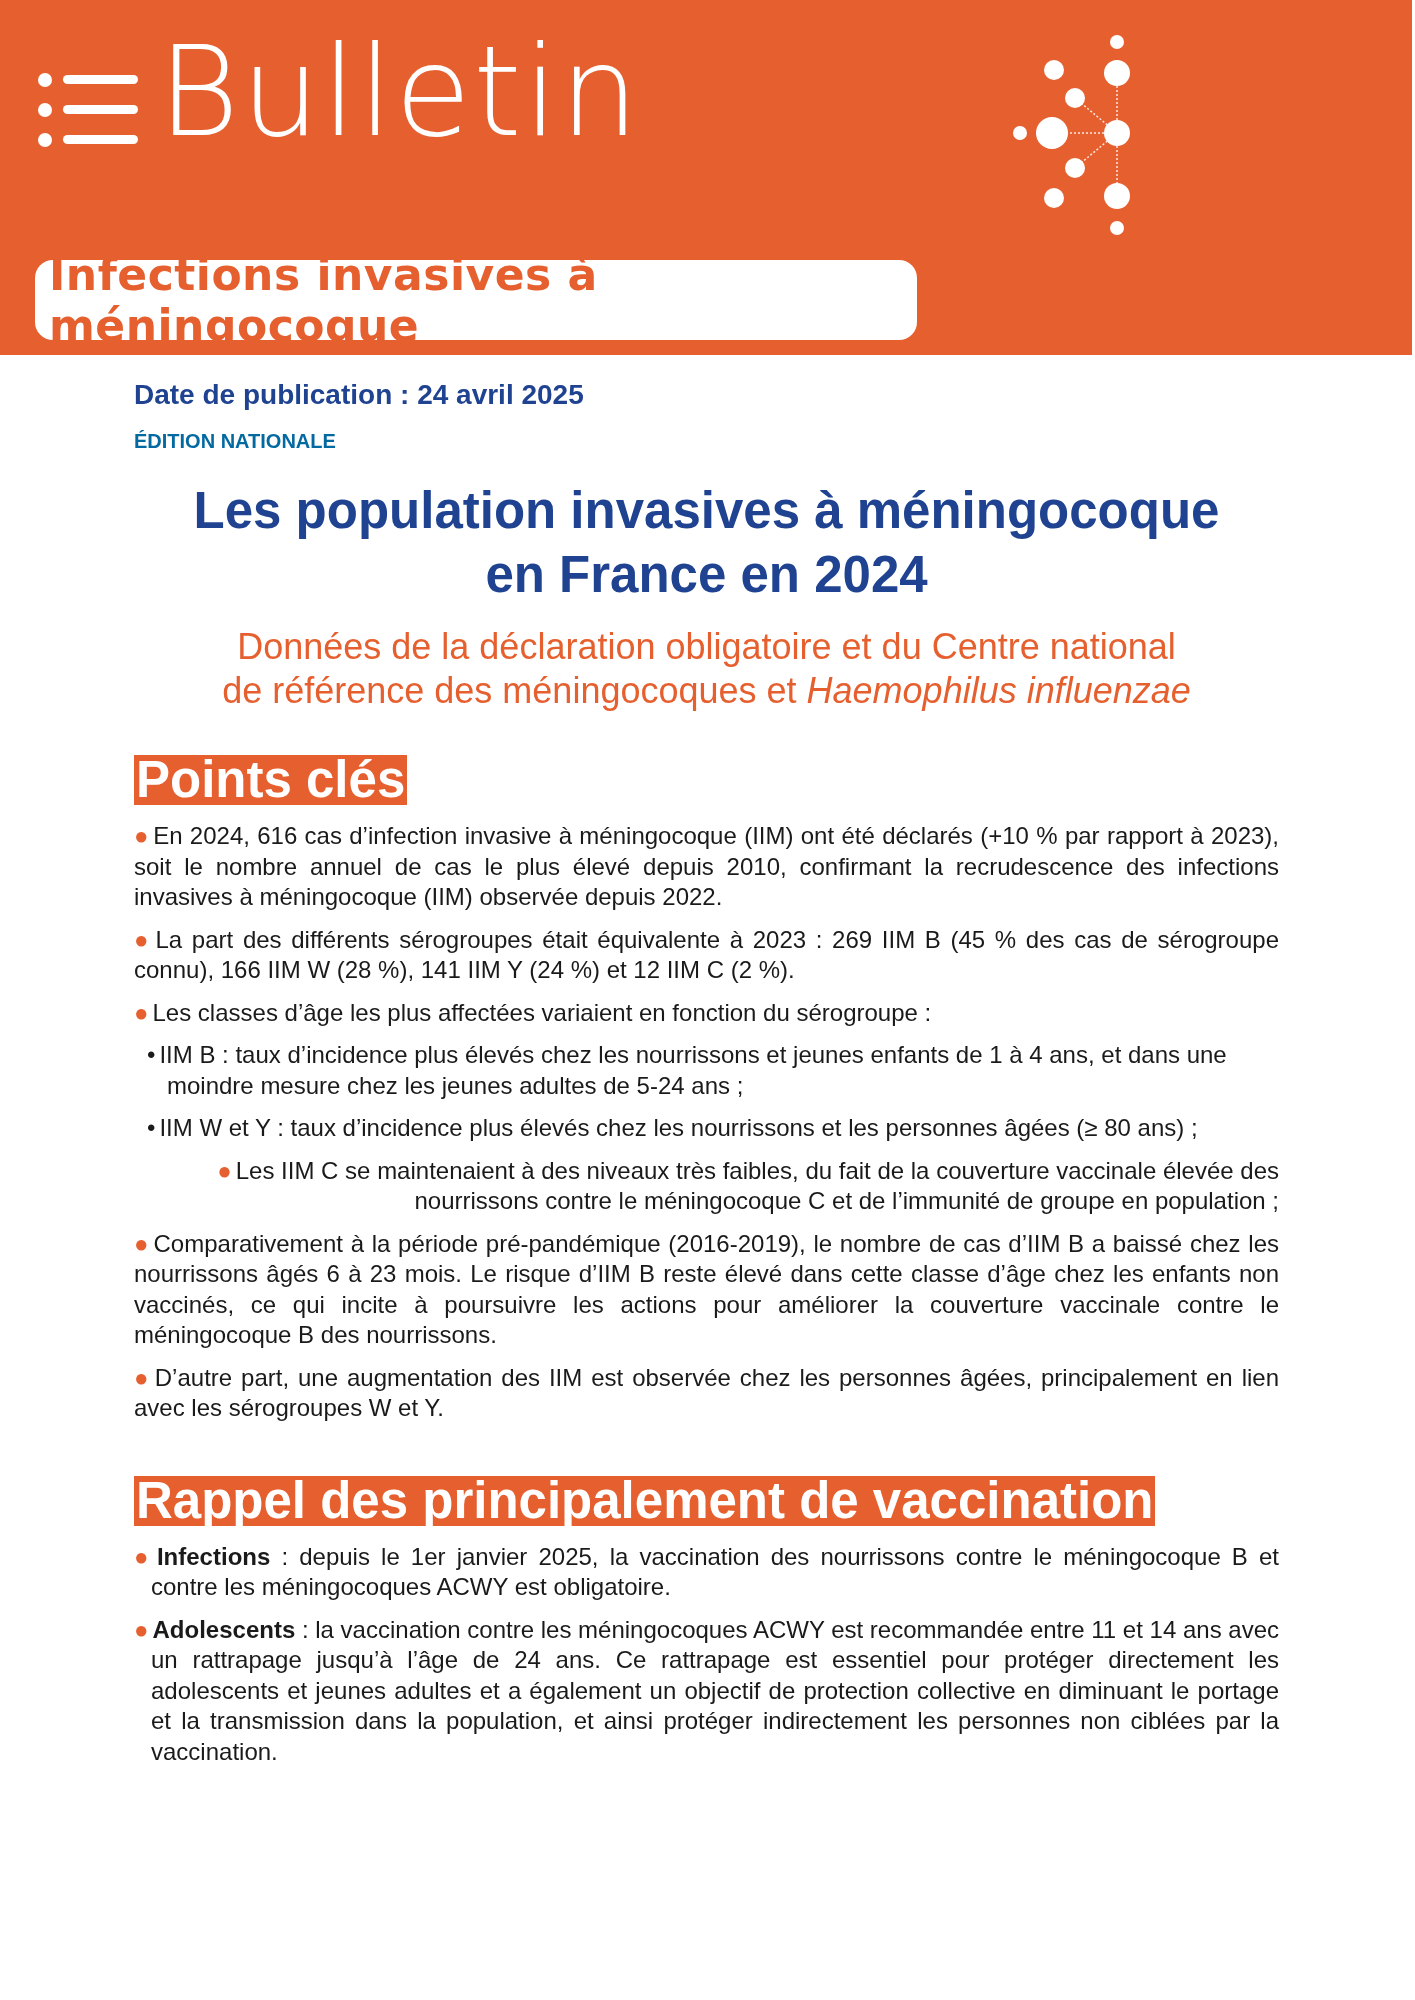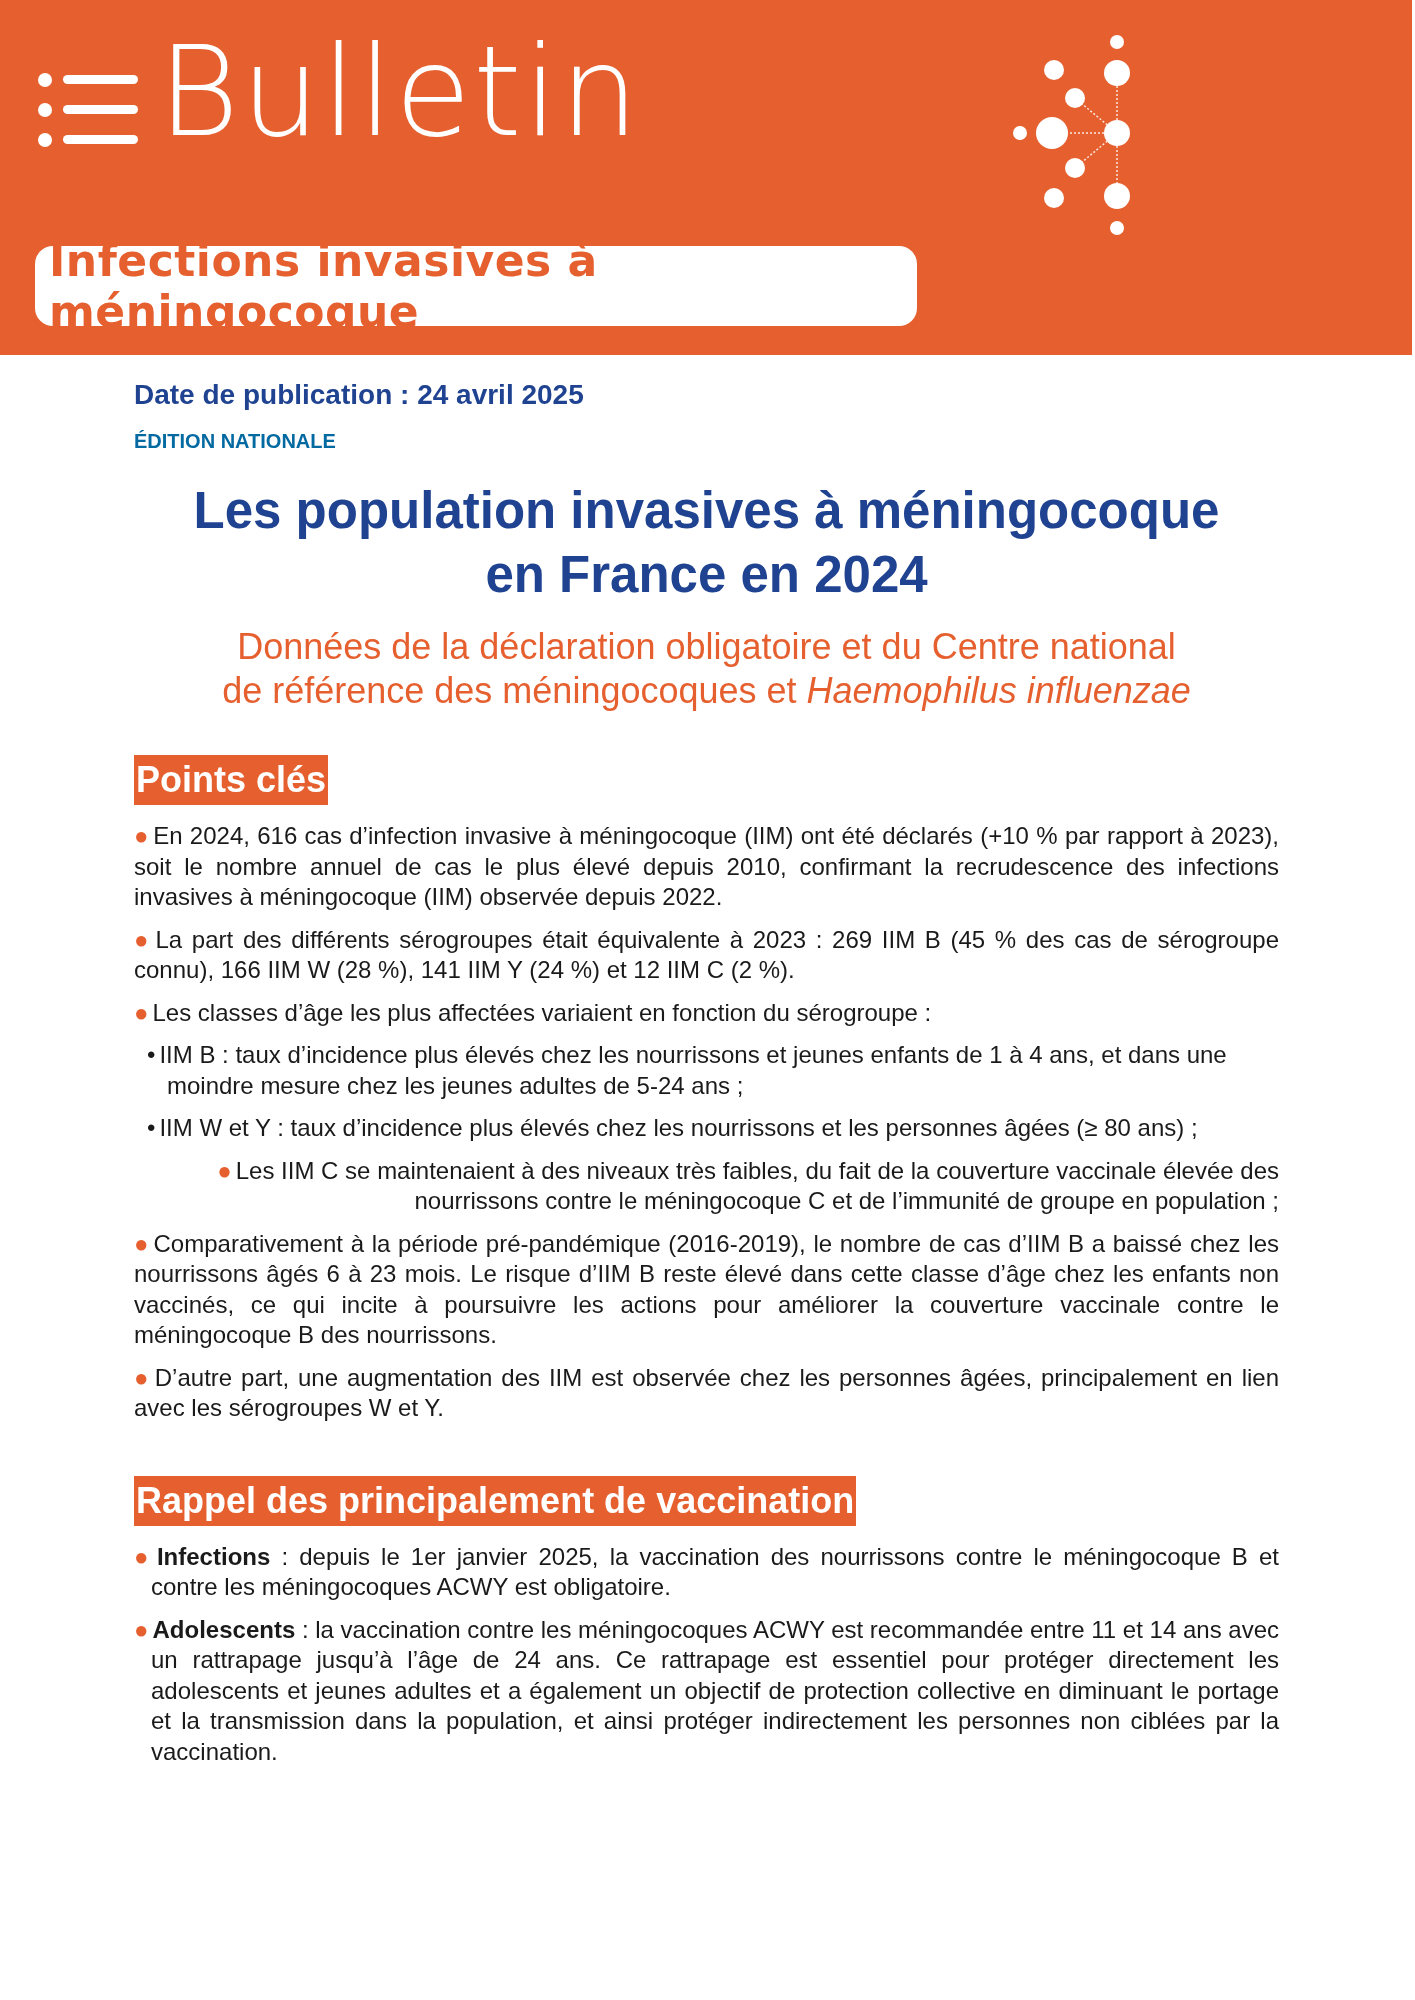--- a/index.html
+++ b/index.html
@@ -6,21 +6,21 @@
     body { width: 1415px; height: 2000px; position: relative; overflow: hidden;
            font-family: "Liberation Sans", sans-serif; color: #1a1a1a; }
 
     
     .header { position: absolute; left: 0; top: 0; width: 1412px; height: 355px; background: #e6602f; }
     .menu-icon { position: absolute; left: 38px; top: 70px; width: 105px; height: 80px; }
     .menu-icon .dot { position: absolute; left: 0; width: 14px; height: 14px; border-radius: 50%; background: #fff; }
     .menu-icon .bar { position: absolute; left: 25px; width: 75px; height: 9px; border-radius: 5px; background: #fff; }
     .bulletin-title { position: absolute; left: 158px; top: 30px; font-family: "DejaVu Sans", sans-serif;
                       font-weight: 200; font-size: 124px; letter-spacing: 2px; color: #fff; line-height: 1; }
-    .pill { position: absolute; left: 35px; top: 246px; width: 882px; height: 80px; border-radius: 18px; background: #fff;
+    .pill { position: absolute; left: 35px; top: 260px; width: 882px; height: 80px; border-radius: 18px; background: #fff;
             display: flex; align-items: center; }
     .pill span { margin-left: 14px; font-family: "DejaVu Sans", sans-serif; font-weight: bold; font-size: 44px;
                  color: #e6602f; letter-spacing: 0.5px; }
 
     
     .logo { position: absolute; left: 1010px; top: 30px; width: 380px; height: 210px; }
     .logo svg { position: absolute; left: 0; top: 0; }
     .logo-text { position: absolute; left: 148px; top: 26px; color: #fff; font-family: "DejaVu Sans", sans-serif; line-height: 1; }
     .logo-text .l1, .logo-text .l2 { font-weight: bold; font-size: 49px; display: block; }
     .logo-text .l1 { margin-bottom: 3px; }
@@ -28,21 +28,21 @@
     .logo-text .l3 { font-weight: 200; font-size: 47px; display: block; }
 
     
     .content { position: absolute; left: 134px; top: 375px; width: 1145px; }
     .pub-date { font-weight: bold; font-size: 28px; color: #1f4391; margin: 0; line-height: 40px; }
     .edition { font-weight: bold; font-size: 20px; color: #0369a1; margin: 6px 0 0 0; line-height: 40px; }
     .main-title { text-align: center; font-weight: bold; font-size: 51px; color: #1f4391; line-height: 64px; margin: 18px 0 0 0; }
     .subtitle { text-align: center; font-size: 36px; color: #e6602f; line-height: 44px; margin: 18px 0 0 0; }
     .subtitle em { font-style: italic; }
 
-    .section-heading { display: inline-block; background: #e6602f; color: #fff; font-weight: bold; font-size: 36px;
+    .section-heading { display: inline-block; background: #e6602f; color: #fff; font-weight: bold; font-size: 51px;
                        line-height: 50px; padding: 0 2px; }
     .sec1 { margin-top: 42px; }
     .sec2 { margin-top: 52px; }
 
     .para { font-size: 24px; line-height: 30.5px; text-align: justify; margin: 12px 0 0 0; }
     .para .b { color: #e6602f; margin-right: 4px; }
     .para.hang { padding-left: 42px; text-indent: -42px; }
     .para.hang2 { padding-left: 17px; text-indent: -17px; }
     .sub { font-size: 24px; line-height: 30.5px; margin: 12px 0 0 0; padding-left: 33px; text-indent: -20px; }
     .sub .sb { color: #1a1a1a; margin-right: 4px; }

